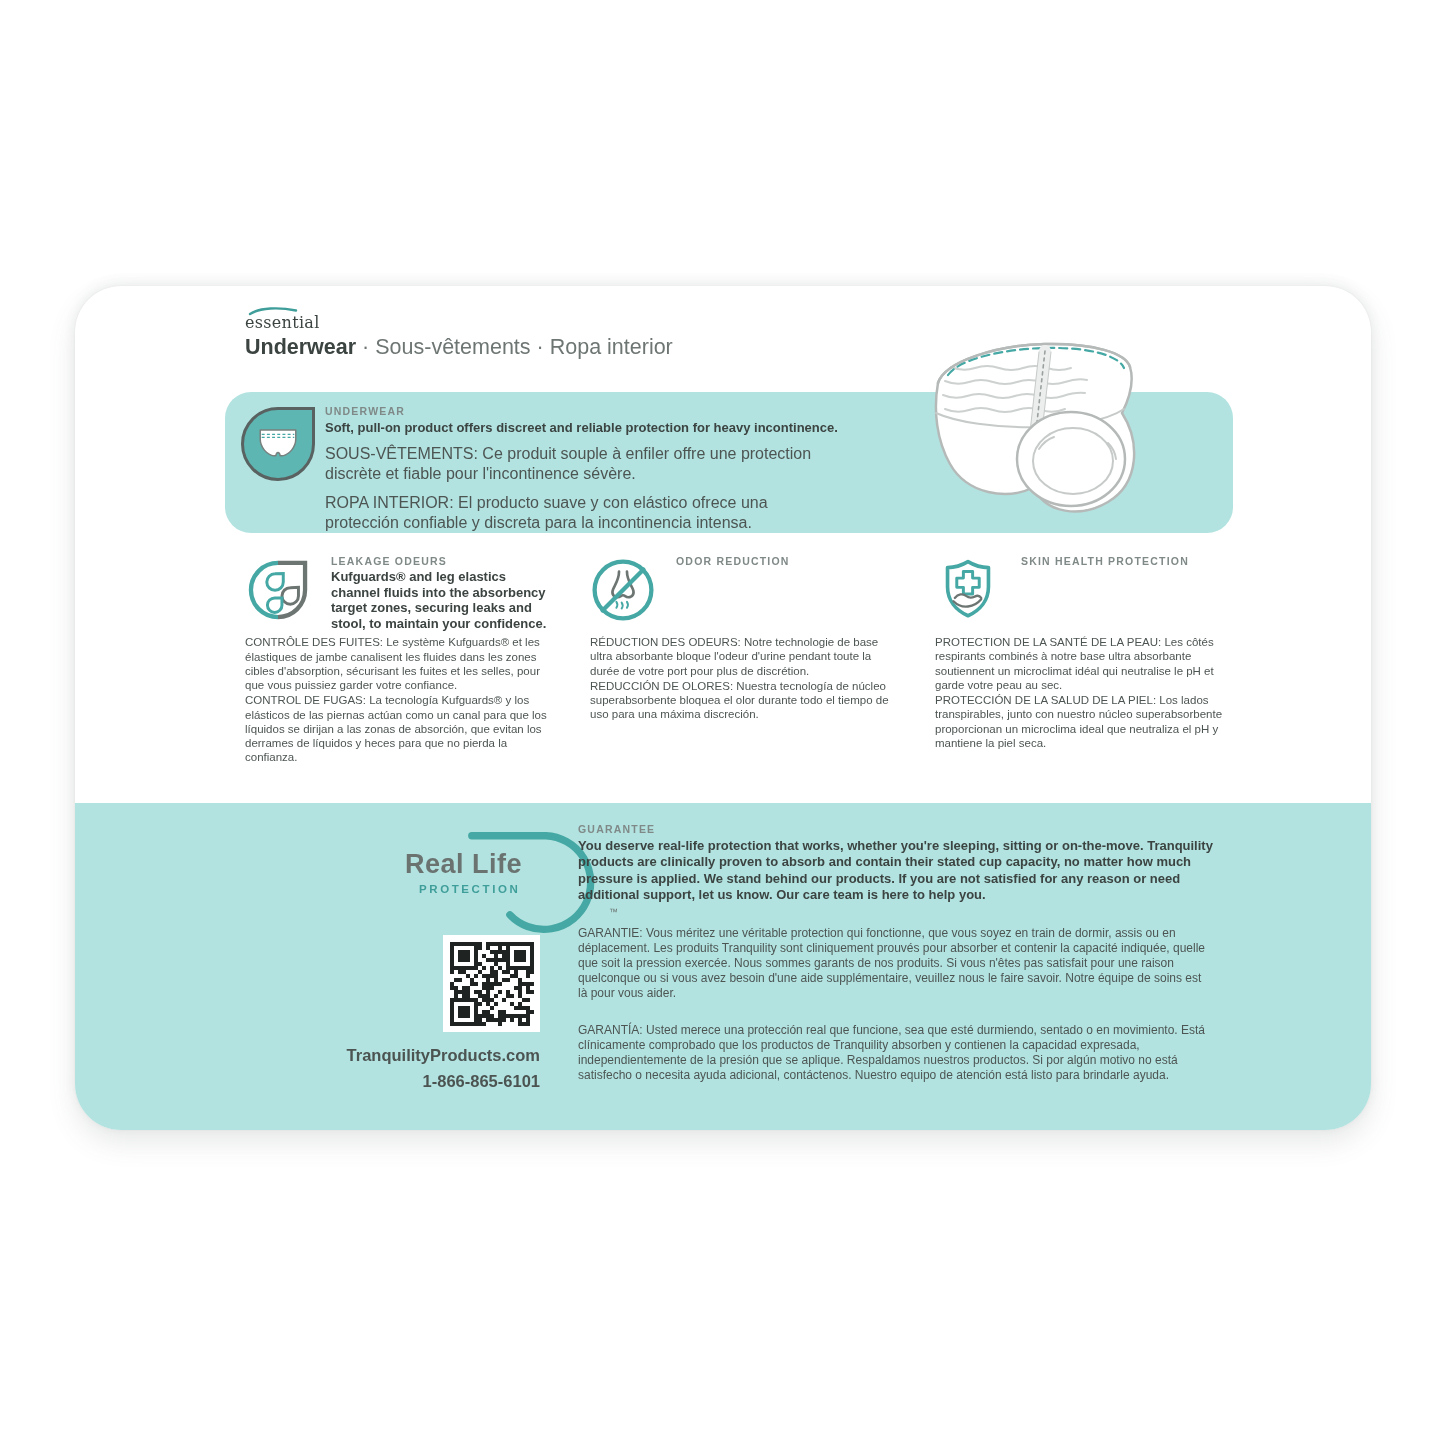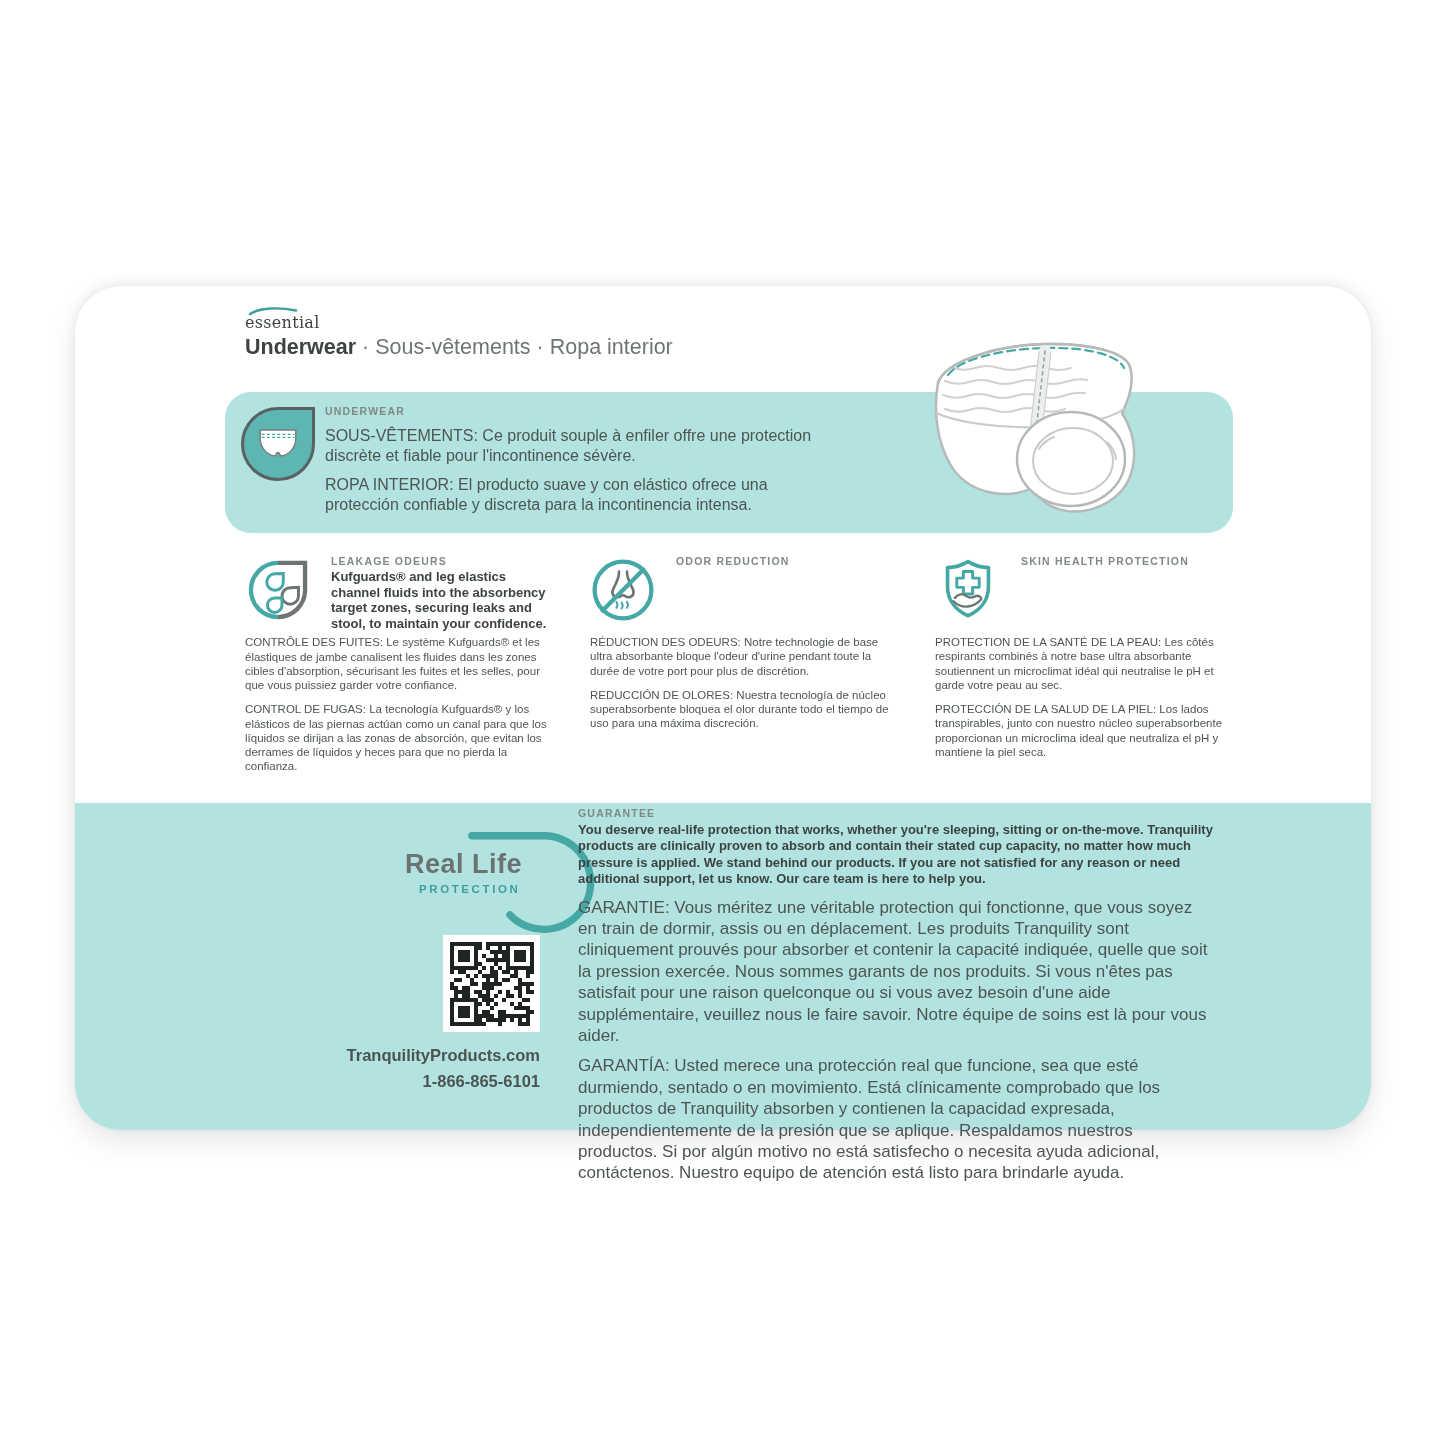--- a/index.html
+++ b/index.html
@@ -37,44 +37,44 @@
   .uw-illustration { position:absolute; left:818px; top:45px; width:300px; height:200px; z-index:3; }
 
   
   .features { position:absolute; left:170px; top:269px; display:flex; gap:34px; }
   .feature { width:311px; position:relative; }
   .feature-head { position:relative; min-height:76px; }
   .feature-icon { position:absolute; left:0; top:2px; }
   .feature-head-text { margin-left:86px; width:225px; }
   .feature-en { font-size:13px; font-weight:700; line-height:1.2; color:#3c4442; margin-top:2px; }
   .feature .body-p { margin-top:4px; font-size:11.5px; line-height:1.24; }
-  .feature .body-p + .body-p { margin-top:10px; }
+  .feature .body-p + .body-p { margin-top:1px; }
 
   
   .bottom-band { position:absolute; left:0; top:517px; width:1296px; height:327px;
     background:#b2e3e0; border-radius:0 0 46px 46px; }
 
   .rlp-logo { position:absolute; left:330px; top:22px; width:218px; height:100px; }
   .rlp-arc { position:absolute; right:0; top:0; }
   .rlp-line1 { position:absolute; left:0; top:24px; font-size:27px; font-weight:700; color:#6b7371; letter-spacing:0.5px; }
   .rlp-line2 { position:absolute; left:14px; top:58px; font-size:11.5px; font-weight:600; color:#3f9e9a; letter-spacing:2.6px; }
   .rlp-tm { position:absolute; left:204px; top:82px; font-size:9px; color:#6b7371; }
 
   .qr-box { position:absolute; left:368px; top:132px; width:97px; height:97px; background:#ffffff;
     display:flex; align-items:center; justify-content:center; }
   .qr-grid { position:relative; width:84px; height:84px; background:#ffffff; }
   .qr-grid i { position:absolute; width:4px; height:4px; background:#1f2422; }
 
   .contact { position:absolute; left:150px; top:243px; width:315px; text-align:right; }
   .contact-web { font-size:16.5px; font-weight:700; color:#4c5452; }
   .contact-phone { font-size:16.5px; font-weight:700; color:#4c5452; margin-top:7px; }
 
-  .guarantee { position:absolute; left:503px; top:4px; width:635px; }
+  .guarantee { position:absolute; left:503px; top:20px; width:635px; }
   .guarantee-en { font-size:13px; font-weight:700; line-height:1.26; color:#3c4442; margin-top:3px; }
-  .guarantee .body-p { margin-top:9px; font-size:17px; line-height:1.26; }
+  .guarantee .body-p { margin-top:22px; font-size:12px; line-height:1.26; }
 </style>
 </head>
 <body>
 
 <div class="stage">
   <div class="card">
 
     <div class="brand">
       <svg class="brand-swoosh" width="52" height="10" viewBox="0 0 52 10">
         <path d="M3,8 C13,1.5 32,1 49,4.5" fill="none" stroke="#3f9e9a" stroke-width="2.4" stroke-linecap="round"></path>
@@ -88,20 +88,21 @@
     <div class="intro-box">
       <div class="intro-badge">
         <svg width="48" height="40" viewBox="0 0 64 54">
           <path d="M8,8 H56 V20 C56,32 47,41 38,43 L35,43 C34,37 30,37 29,43 L26,43 C17,41 8,32 8,20 Z" fill="#ffffff" stroke="#78807e" stroke-width="2" stroke-linejoin="round"></path>
           <path d="M10,14 H54" stroke="#45a8a4" stroke-width="1.6" stroke-dasharray="4 3" fill="none"></path>
           <path d="M10,18 H54" stroke="#45a8a4" stroke-width="1.6" stroke-dasharray="4 3" fill="none"></path>
         </svg>
       </div>
       <div class="intro-text">
         <div class="h-label">UNDERWEAR</div>
+        <div class="intro-en">Soft, pull-on product offers discreet and reliable protection for heavy incontinence.</div>
         <div class="body-p">SOUS-VÊTEMENTS: Ce produit souple à enfiler offre une protection discrète et fiable pour l'incontinence sévère.</div>
         <div class="body-p">ROPA INTERIOR: El producto suave y con elástico ofrece una protección confiable y discreta para la incontinencia intensa.</div>
       </div>
     </div>
 
     <svg class="uw-illustration" viewBox="0 0 300 200">
       <g fill="none" stroke-linecap="round">
         <path d="M45,52 C52,30 105,14 152,13 C200,12 233,22 237,36 C241,49 237,66 229,82 C247,110 247,152 215,171 C188,187 152,183 141,156 C114,170 74,163 57,133 C44,110 40,80 45,52 Z" fill="#ffffff" stroke="#b5bab9" stroke-width="2.5"></path>
         <path d="M43,82 C85,101 196,102 231,78" stroke="#c6cac9" stroke-width="2"></path>
         <path d="M58,36 q12,5 24,1 t24,0 t24,0 t24,0 t24,0" stroke="#cdd1d0" stroke-width="2"></path>

